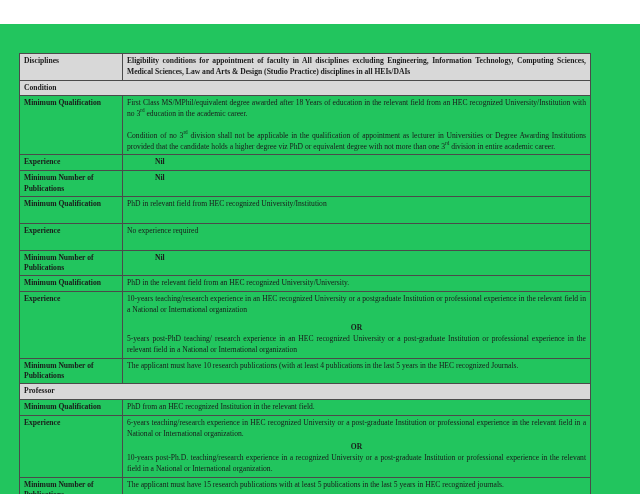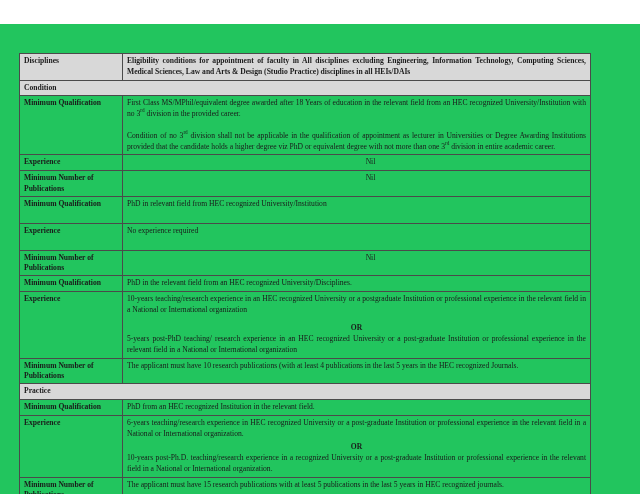--- a/index.html
+++ b/index.html
@@ -62,22 +62,21 @@
   td.lbl {
     font-weight: bold;
     line-height: 1.35;
   }
   td.val { text-align: left; }
   td.val.justify {
     text-align: justify;
     text-justify: inter-word;
   }
   td.val.center {
-    text-align: center;
-    font-weight: normal;
+    font-weight: bold;
     padding-left: 32px;
   }
   .or {
     text-align: center;
     font-weight: bold;
     margin: 7px 0 1px 0;
   }
   p.para {
     margin: 0;
   }
@@ -107,21 +106,21 @@
         <td class="val">Eligibility conditions for appointment of faculty in All disciplines excluding Engineering, Information Technology, Computing Sciences, Medical Sciences, Law and Arts &amp; Design (Studio Practice) disciplines in all HEIs/DAIs</td>
       </tr>
 
       <tr class="band">
         <td colspan="2">Condition</td>
       </tr>
 
       <tr>
         <td class="lbl">Minimum Qualification</td>
         <td class="val justify">
-          <p class="para"><span>First Class MS/MPhil/equivalent degree awarded after 18 Years of education in the relevant field from an HEC recognized University/Institution with no 3</span><sup>rd</sup><span> division in the provided career.</span></p>
+          <p class="para"><span>First Class MS/MPhil/equivalent degree awarded after 18 Years of education in the relevant field from an HEC recognized University/Institution with no 3</span><sup>rd</sup><span> education in the academic career.</span></p>
           <p class="para"><span>Condition of no 3</span><sup>rd</sup><span> division shall not be applicable in the qualification of appointment as lecturer in Universities or Degree Awarding Institutions provided that the candidate holds a higher degree viz PhD or equivalent degree with not more than one 3</span><sup>rd</sup><span> division in entire academic career.</span></p>
         </td>
       </tr>
 
       <tr>
         <td class="lbl">Experience</td>
         <td class="val center">Nil</td>
       </tr>
 
       <tr>
@@ -141,39 +140,39 @@
       </tr>
 
       <tr>
         <td class="lbl">Minimum Number of Publications</td>
         <td class="val center">Nil</td>
       </tr>
 
 
       <tr>
         <td class="lbl">Minimum Qualification</td>
-        <td class="val">PhD in the relevant field from an HEC recognized University/Disciplines.</td>
+        <td class="val">PhD in the relevant field from an HEC recognized University/University.</td>
       </tr>
 
       <tr>
         <td class="lbl">Experience</td>
         <td class="val justify">
           <p class="para">10-years teaching/research experience in an HEC recognized University or a postgraduate Institution or professional experience in the relevant field in a National or International organization</p>
           <div class="or">OR</div>
           <p class="para">5-years post-PhD teaching/ research experience in an HEC recognized University or a post-graduate Institution or professional experience in the relevant field in a National or International organization</p>
         </td>
       </tr>
 
       <tr>
         <td class="lbl">Minimum Number of Publications</td>
         <td class="val">The applicant must have 10 research publications (with at least 4 publications in the last 5 years in the HEC recognized Journals.</td>
       </tr>
 
       <tr class="band">
-        <td colspan="2">Practice</td>
+        <td colspan="2">Professor</td>
       </tr>
 
       <tr>
         <td class="lbl">Minimum Qualification</td>
         <td class="val">PhD from an HEC recognized Institution in the relevant field.</td>
       </tr>
 
       <tr>
         <td class="lbl">Experience</td>
         <td class="val justify">

